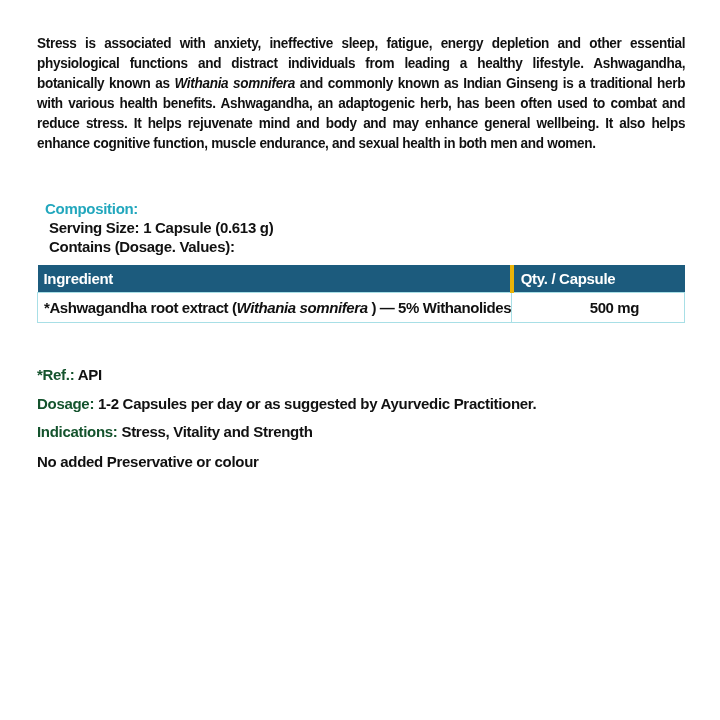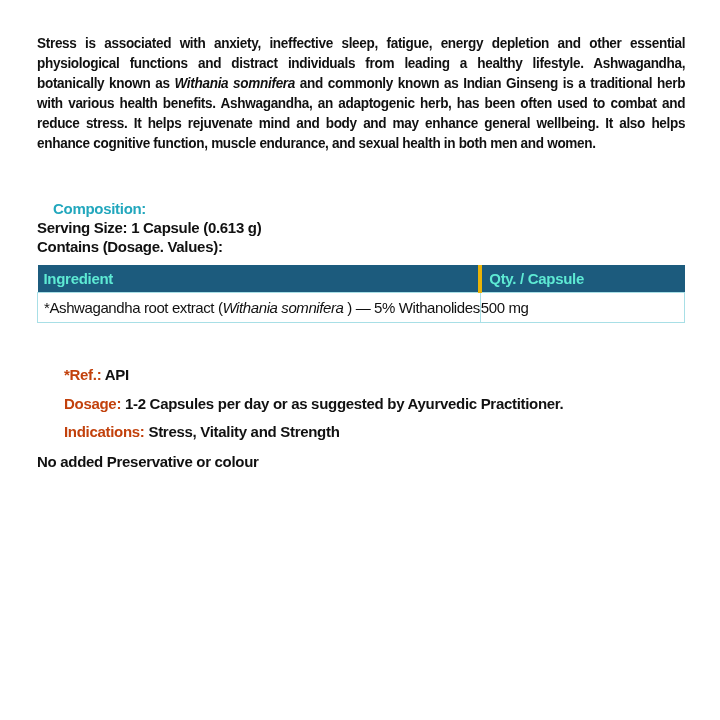--- a/index.html
+++ b/index.html
@@ -10,42 +10,42 @@
   }
   .page { position: absolute; left: 37px; top: 33px; width: 648px; }
   .intro {
     font-size: 14.6px; line-height: 20px; text-align: justify;
     font-weight: bold; letter-spacing: -0.35px; margin: 0;
     transform: scaleX(0.93); transform-origin: left top; width: 697px;
   }
   .intro i { font-weight: bold; }
   .section-title {
     color: #22a7bd; font-weight: bold; font-size: 15px; margin: 0;
-    position: absolute; top: 167px; left: 16px; letter-spacing: -0.3px;
+    position: absolute; top: 167px; left: 8px; letter-spacing: -0.3px;
   }
-  .line { font-weight: bold; font-size: 15px; position: absolute; left: 0; letter-spacing: -0.3px; white-space: nowrap; }
+  .line { font-weight: bold; font-size: 15px; position: absolute; left: 12px; letter-spacing: -0.3px; white-space: nowrap; }
   .serving { top: 186px; }
   .contains { top: 205px; }
   table.comp {
     position: absolute; top: 232px; left: 0; width: 648px;
     border-collapse: collapse; font-size: 15px;
   }
   table.comp th {
-    background: #1c5b7d; color: #5eead4; font-weight: bold; text-align: left;
+    background: #1c5b7d; color: #ffffff; font-weight: bold; text-align: left;
     height: 27px; padding: 0 0 0 6px; letter-spacing: -0.3px;
   }
   table.comp th.qty { padding-left: 7px; width: 200px; border-left: 4px solid #eab308; }
   table.comp td {
     border: 1px solid #a8dfe6; height: 29px; padding: 0 0 0 6px;
-    font-weight: normal; letter-spacing: -0.4px; white-space: nowrap;
+    font-weight: bold; letter-spacing: -0.4px; white-space: nowrap;
   }
-  table.comp td.qty { text-align: left; padding: 0 45px 0 0; }
+  table.comp td.qty { text-align: right; padding: 0 45px 0 0; }
   table.comp td.ing { width: 430px; }
   .kv { position: absolute; left: 0; font-size: 15px; font-weight: bold; letter-spacing: -0.3px; white-space: nowrap; }
-  .kv .k { color: #c2410c; margin-left: 27px; }
+  .kv .k { color: #14532d; }
   .ref { top: 333px; }
   .dosage { top: 362px; }
   .indications { top: 390px; }
   .nopres { top: 420px; }
 </style>
 </head>
 <body>
 
 <div class="page">
   <p class="intro"><span>Stress is associated with anxiety, ineffective sleep, fatigue, energy depletion and other essential physiological functions and distract individuals from leading a healthy lifestyle. Ashwagandha, botanically known as </span><i>Withania somnifera</i><span> and commonly known as Indian Ginseng is a traditional herb with various health benefits. Ashwagandha, an adaptogenic herb, has been often used to combat and reduce stress. It helps rejuvenate mind and body and may enhance general wellbeing. It also helps enhance cognitive function, muscle endurance, and sexual health in both men and women.</span></p>

